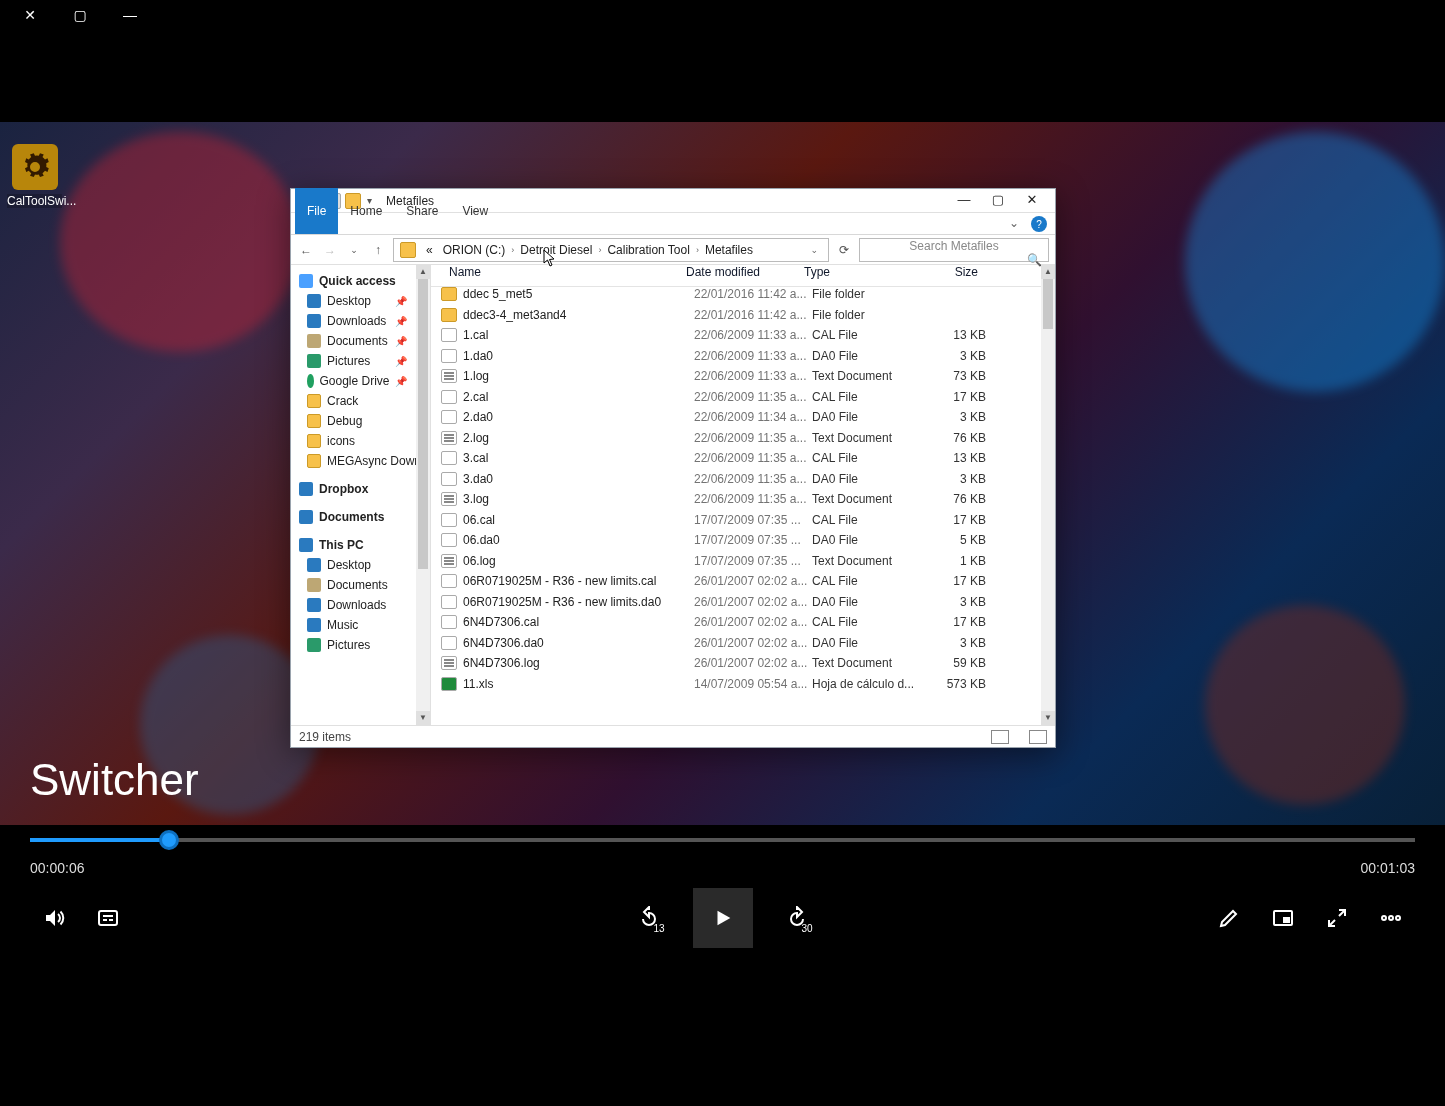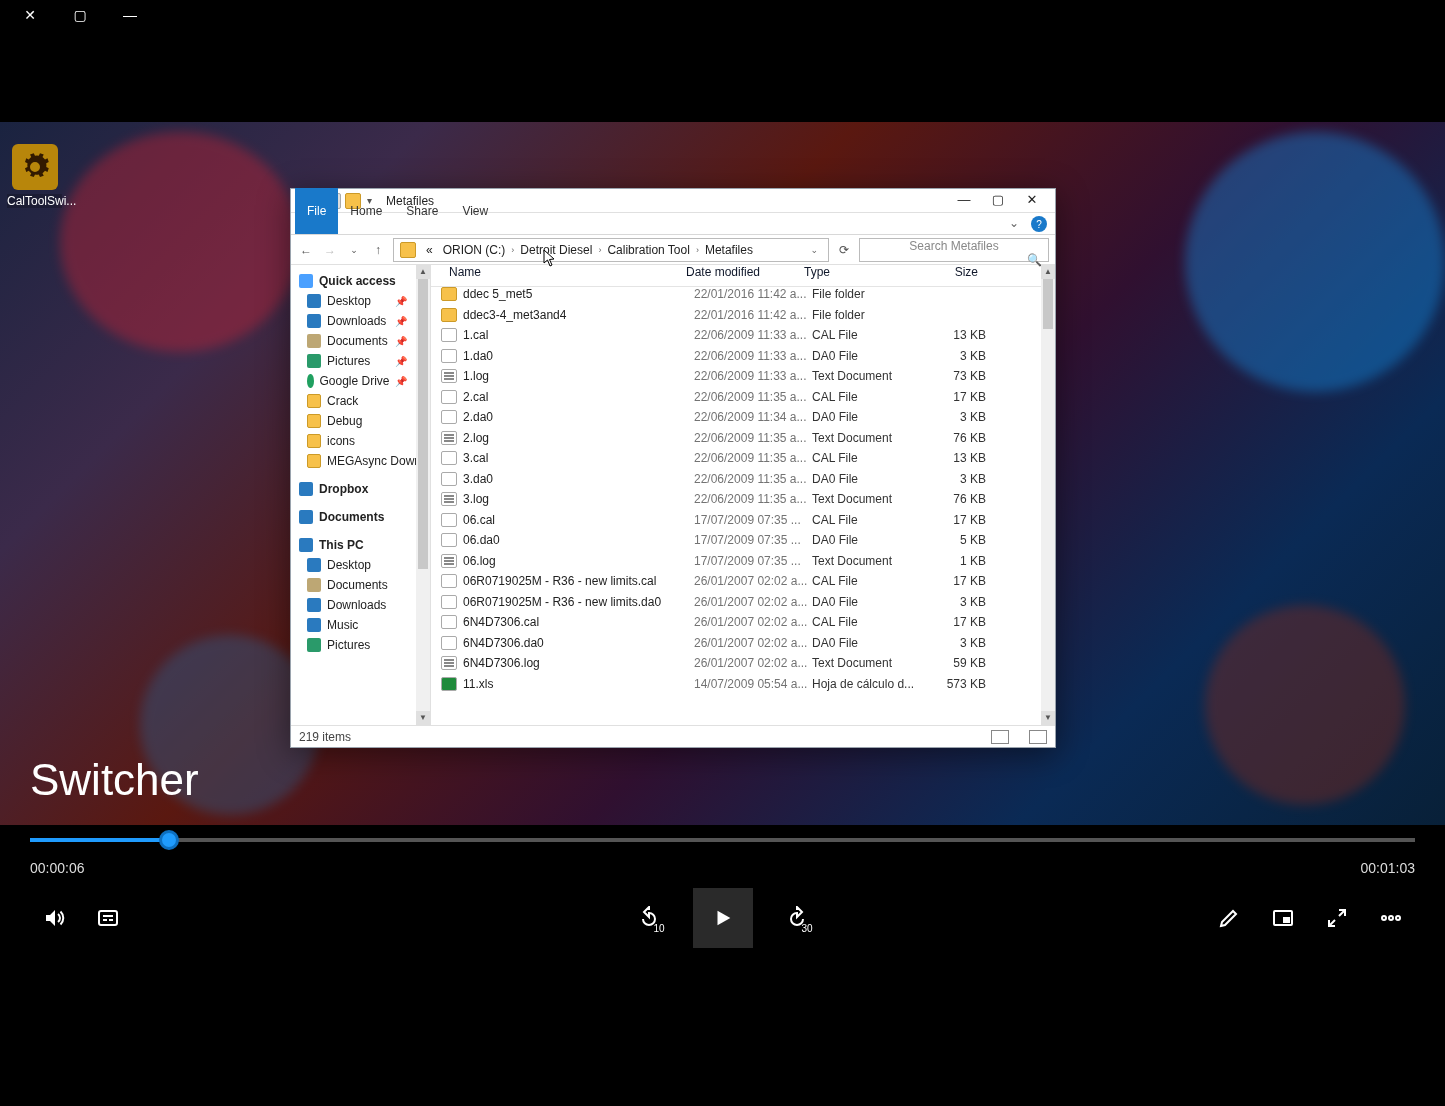--- a/index.html
+++ b/index.html
@@ -499,21 +499,21 @@
           <path d="M7 14h4M13 14h4M7 10h10"></path>
         </svg>
     </div>
   </div>
 
   <div class="ctrl-group center">
     <div class="ic-btn skip">
       <svg viewBox="0 0 24 24">
           <path d="M12 4V1L7 6l5 5V7a6 6 0 11-6 6"></path>
         </svg>
-      <span class="num">10</span>
+      <span class="num">13</span>
     </div>
     <div class="play-btn">
       <svg viewBox="0 0 24 24">
           <path d="M6 4l14 8-14 8z"></path>
         </svg>
     </div>
     <div class="ic-btn skip">
       <svg viewBox="0 0 24 24">
           <path d="M12 4V1l5 5-5 5V7a6 6 0 106 6"></path>
         </svg>

